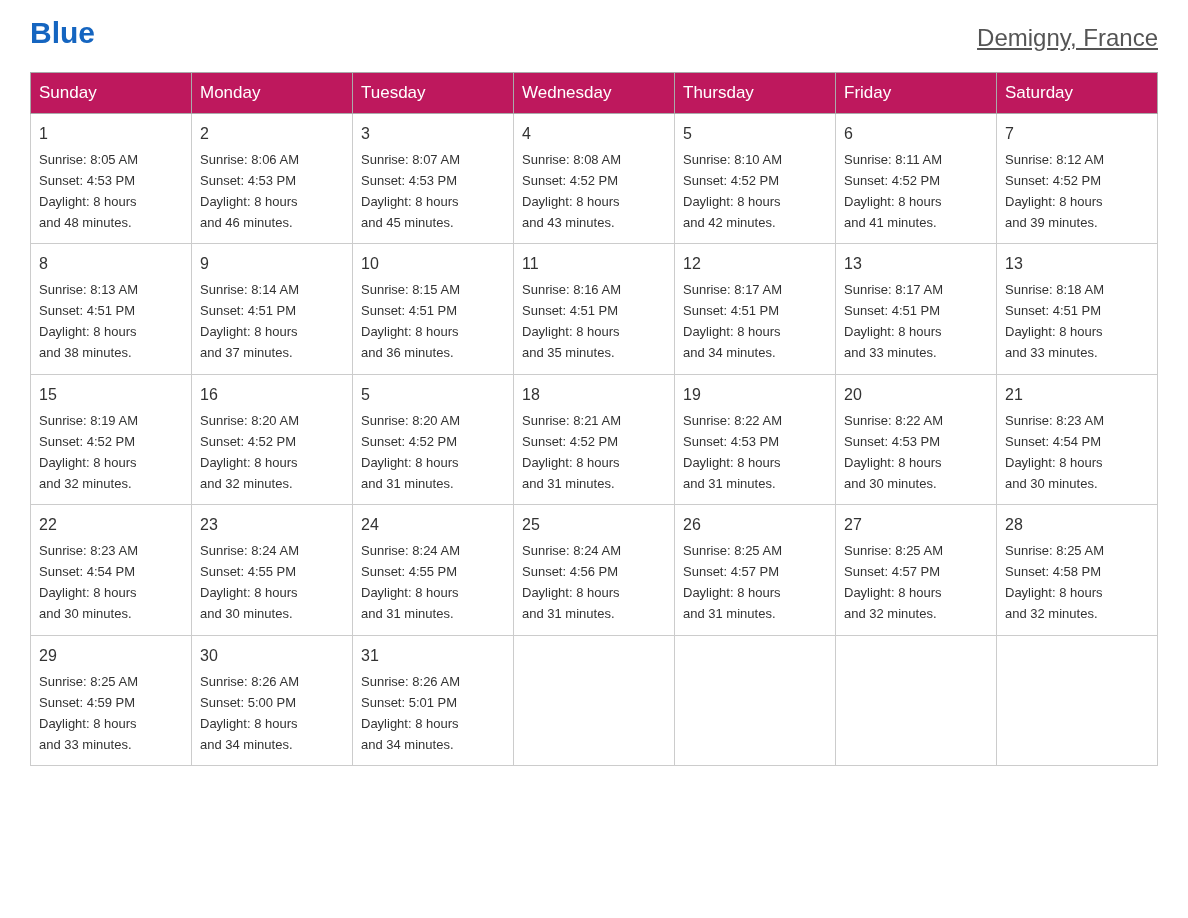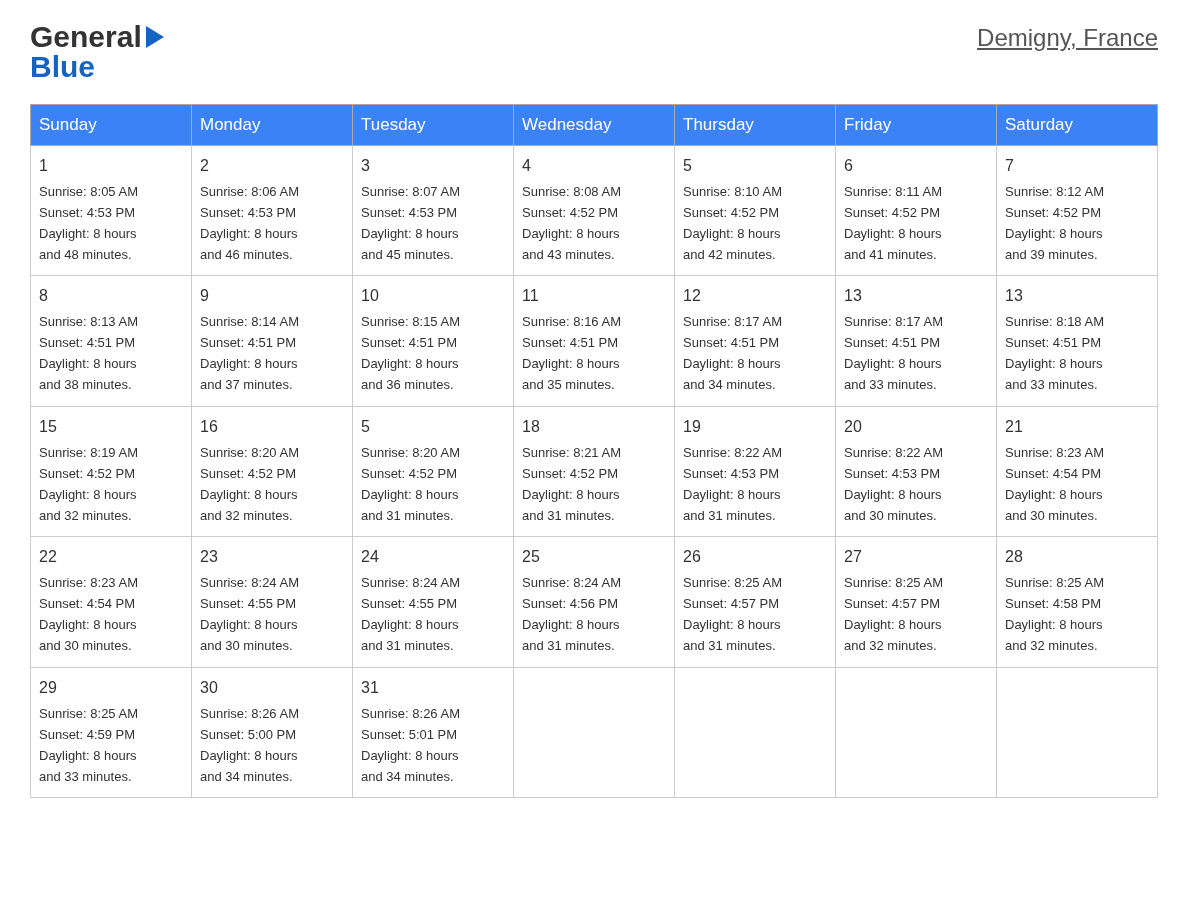--- a/index.html
+++ b/index.html
@@ -35,21 +35,21 @@
       color: #555;
       margin-top: 4px;
       text-decoration: underline;
     }
     .calendar-table {
       width: 100%;
       border-collapse: collapse;
       table-layout: fixed;
     }
     .calendar-table th {
-      background-color: #3b82f6;
+      background-color: #be185d;
       color: #fff;
       font-size: 17px;
       font-weight: normal;
       padding: 10px 8px;
       text-align: left;
       border: 1px solid #aaa;
     }
     .calendar-table td {
       vertical-align: top;
       padding: 8px 8px 10px 8px;
@@ -72,26 +72,20 @@
       font-size: 13px;
       color: #333;
       line-height: 1.6;
     }
   </style>
 </head>
 <body>
 
 <div class="header">
   <div class="logo-area">
-    <div style="display:flex; align-items:center; font-size:30px; font-weight:bold; color:#333;">
-      <span>General</span>
-      <svg width="22" height="30" viewBox="0 0 22 30" style="margin:0 2px;">
-        <polygon points="2,4 20,15 2,26" fill="#1565c0"></polygon>
-      </svg>
-    </div>
     <div style="font-size:30px; font-weight:bold; color:#1565c0; margin-top:-4px;">Blue</div>
   </div>
   <div class="title-area">
     <div class="location">Demigny, France</div>
   </div>
 </div>
 
 <table class="calendar-table">
   <thead>
     <tr>

